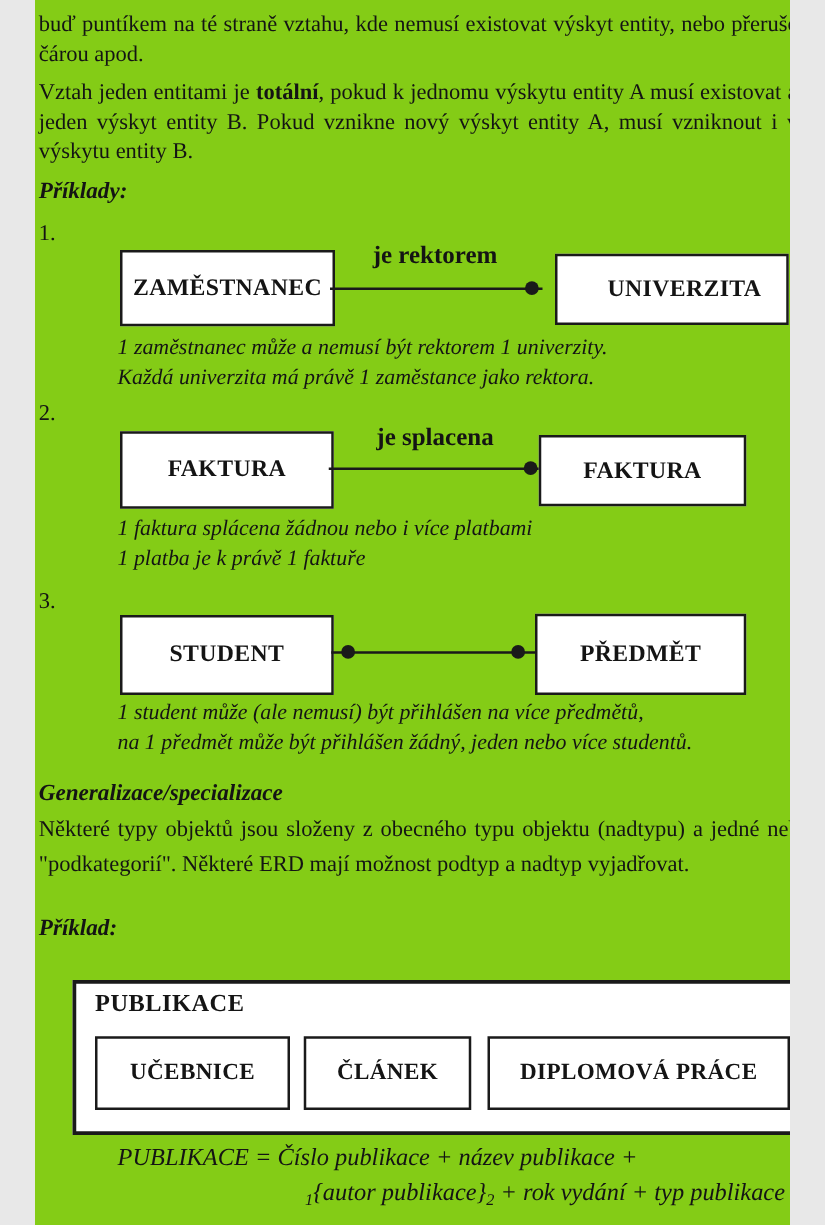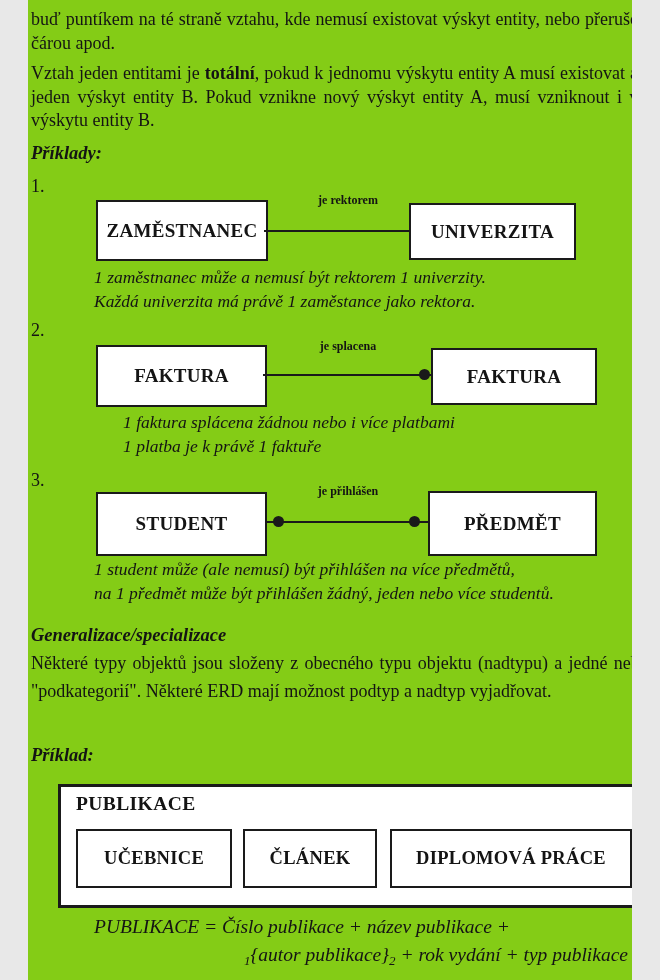--- a/index.html
+++ b/index.html
@@ -12,21 +12,21 @@
   .bold{font-weight:bold;}
   .sec-heading{position:absolute;font-size:18.5px;font-style:italic;font-weight:bold;}
   .ex-num{position:absolute;font-size:18px;}
   .entity-box{
     position:absolute;border:2.5px solid #1a1a1a;background:#fff;
     display:flex;align-items:center;justify-content:center;
     font-weight:bold;font-size:19px;letter-spacing:.3px;white-space:nowrap;
   }
   .rel-line{position:absolute;height:2px;background:#1a1a1a;}
   .rel-dot{position:absolute;width:11px;height:11px;border-radius:50%;background:#1a1a1a;}
-  .rel-label{position:absolute;font-weight:bold;font-size:12px;text-align:center;white-space:nowrap;}
+  .rel-label{position:absolute;font-weight:bold;font-size:20px;text-align:center;white-space:nowrap;}
   .caption{position:absolute;font-style:italic;font-size:17.5px;line-height:23.5px;font-weight:500;white-space:nowrap;}
   .outer-box{position:absolute;left:30px;top:784px;width:586px;height:118px;border:3px solid #1a1a1a;background:#fff;}
   .outer-box-title{position:absolute;left:15px;top:6px;font-weight:bold;font-size:19.5px;letter-spacing:.4px;}
   .subtype-box{
     position:absolute;top:42px;height:55px;border:2.5px solid #1a1a1a;background:#fff;
     display:flex;align-items:center;justify-content:center;
     font-weight:bold;font-size:18.5px;letter-spacing:.3px;white-space:nowrap;
   }
   .formula-line{position:absolute;font-style:italic;font-size:19.5px;white-space:nowrap;}
   .formula-line .sub{font-size:13px;vertical-align:-4px;font-style:italic;}
@@ -39,53 +39,52 @@
   <div class="para" style="left:3px;top:8px;width:652px;">buď puntíkem na té straně vztahu, kde nemusí existovat výskyt entity, nebo přerušovanou čárou apod.</div>
 
   <div class="para" style="left:3px;top:62px;width:654px;"><span>Vztah jeden entitami je </span><span class="bold">totální</span><span>, pokud k jednomu výskytu entity A musí existovat alespoň jeden výskyt entity B. Pokud vznikne nový výskyt entity A, musí vzniknout i vztah k výskytu entity B.</span></div>
 
   <div class="sec-heading" style="left:3px;top:143px;">Příklady:</div>
 
   <div class="ex-num" style="left:3px;top:176px;">1.</div>
   <div class="entity-box" style="left:68px;top:200px;width:168px;height:57px;">ZAMĚSTNANEC</div>
   <div class="rel-line" style="left:236px;top:230px;width:170px;"></div>
   <div class="rel-dot" style="left:392px;top:225px;"></div>
-  <div class="entity-box" style="left:381px;top:203px;width:163px;height:53px;">UNIVERZITA</div>
+  <div class="entity-box" style="left:416px;top:203px;width:163px;height:53px;padding-left:20px;">UNIVERZITA</div>
   <div class="rel-label" style="left:245px;top:193px;width:150px;">je rektorem</div>
   <div class="caption" style="left:66px;top:266px;">
     <div>1 zaměstnanec může a nemusí být rektorem 1 univerzity.</div>
     <div>Každá univerzita má právě 1 zaměstance jako rektora.</div>
   </div>
 
   <div class="ex-num" style="left:3px;top:320px;">2.</div>
   <div class="entity-box" style="left:68px;top:345px;width:167px;height:58px;">FAKTURA</div>
   <div class="rel-line" style="left:235px;top:374px;width:170px;"></div>
   <div class="rel-dot" style="left:391px;top:369px;"></div>
   <div class="entity-box" style="left:403px;top:348px;width:162px;height:53px;">FAKTURA</div>
   <div class="rel-label" style="left:250px;top:339px;width:140px;">je splacena</div>
-  <div class="caption" style="left:66px;top:411px;margin-left:29px;">
+  <div class="caption" style="left:66px;top:411px;">
     <div>1 faktura splácena žádnou nebo i více platbami</div>
     <div>1 platba je k právě 1 faktuře</div>
   </div>
 
   <div class="ex-num" style="left:3px;top:470px;">3.</div>
   <div class="entity-box" style="left:68px;top:492px;width:167px;height:60px;">STUDENT</div>
   <div class="rel-line" style="left:237px;top:521px;width:163px;"></div>
   <div class="rel-dot" style="left:245px;top:516px;"></div>
   <div class="rel-dot" style="left:381px;top:516px;"></div>
   <div class="entity-box" style="left:400px;top:491px;width:165px;height:61px;">PŘEDMĚT</div>
-  <div class="rel-label" style="left:250px;top:484px;width:140px;">je přihlášen</div>
   <div class="caption" style="left:66px;top:558px;">
     <div>1 student může (ale nemusí) být přihlášen na více předmětů,</div>
     <div>na 1 předmět může být přihlášen žádný, jeden nebo více studentů.</div>
   </div>
 
   <div class="sec-heading" style="left:3px;top:625px;">Generalizace/specializace</div>
   <div class="para" style="left:3px;top:650px;width:654px;line-height:27.5px;">Některé typy objektů jsou složeny z obecného typu objektu (nadtypu) a jedné nebo více "podkategorií". Některé ERD mají možnost podtyp a nadtyp vyjadřovat.</div>
-  <div class="sec-heading" style="left:3px;top:733px;margin-top:12px;">Příklad:</div>
+  <div class="sec-heading" style="left:3px;top:733px;">Příklad:</div>
 
   <div class="outer-box">
     <div class="outer-box-title">PUBLIKACE</div>
     <div class="subtype-box" style="left:15px;width:152px;">UČEBNICE</div>
     <div class="subtype-box" style="left:329px;width:238px;">DIPLOMOVÁ PRÁCE</div>
     <div class="subtype-box" style="left:182px;width:130px;">ČLÁNEK</div>
   </div>
 
   <div class="formula-line" style="left:66px;top:916px;">PUBLIKACE = Číslo publikace + název publikace +</div>
   <div class="formula-line" style="left:216px;top:944px;"><span class="sub">1</span><span>{autor publikace}</span><span class="sub">2</span><span> + rok vydání + typ publikace</span></div>

